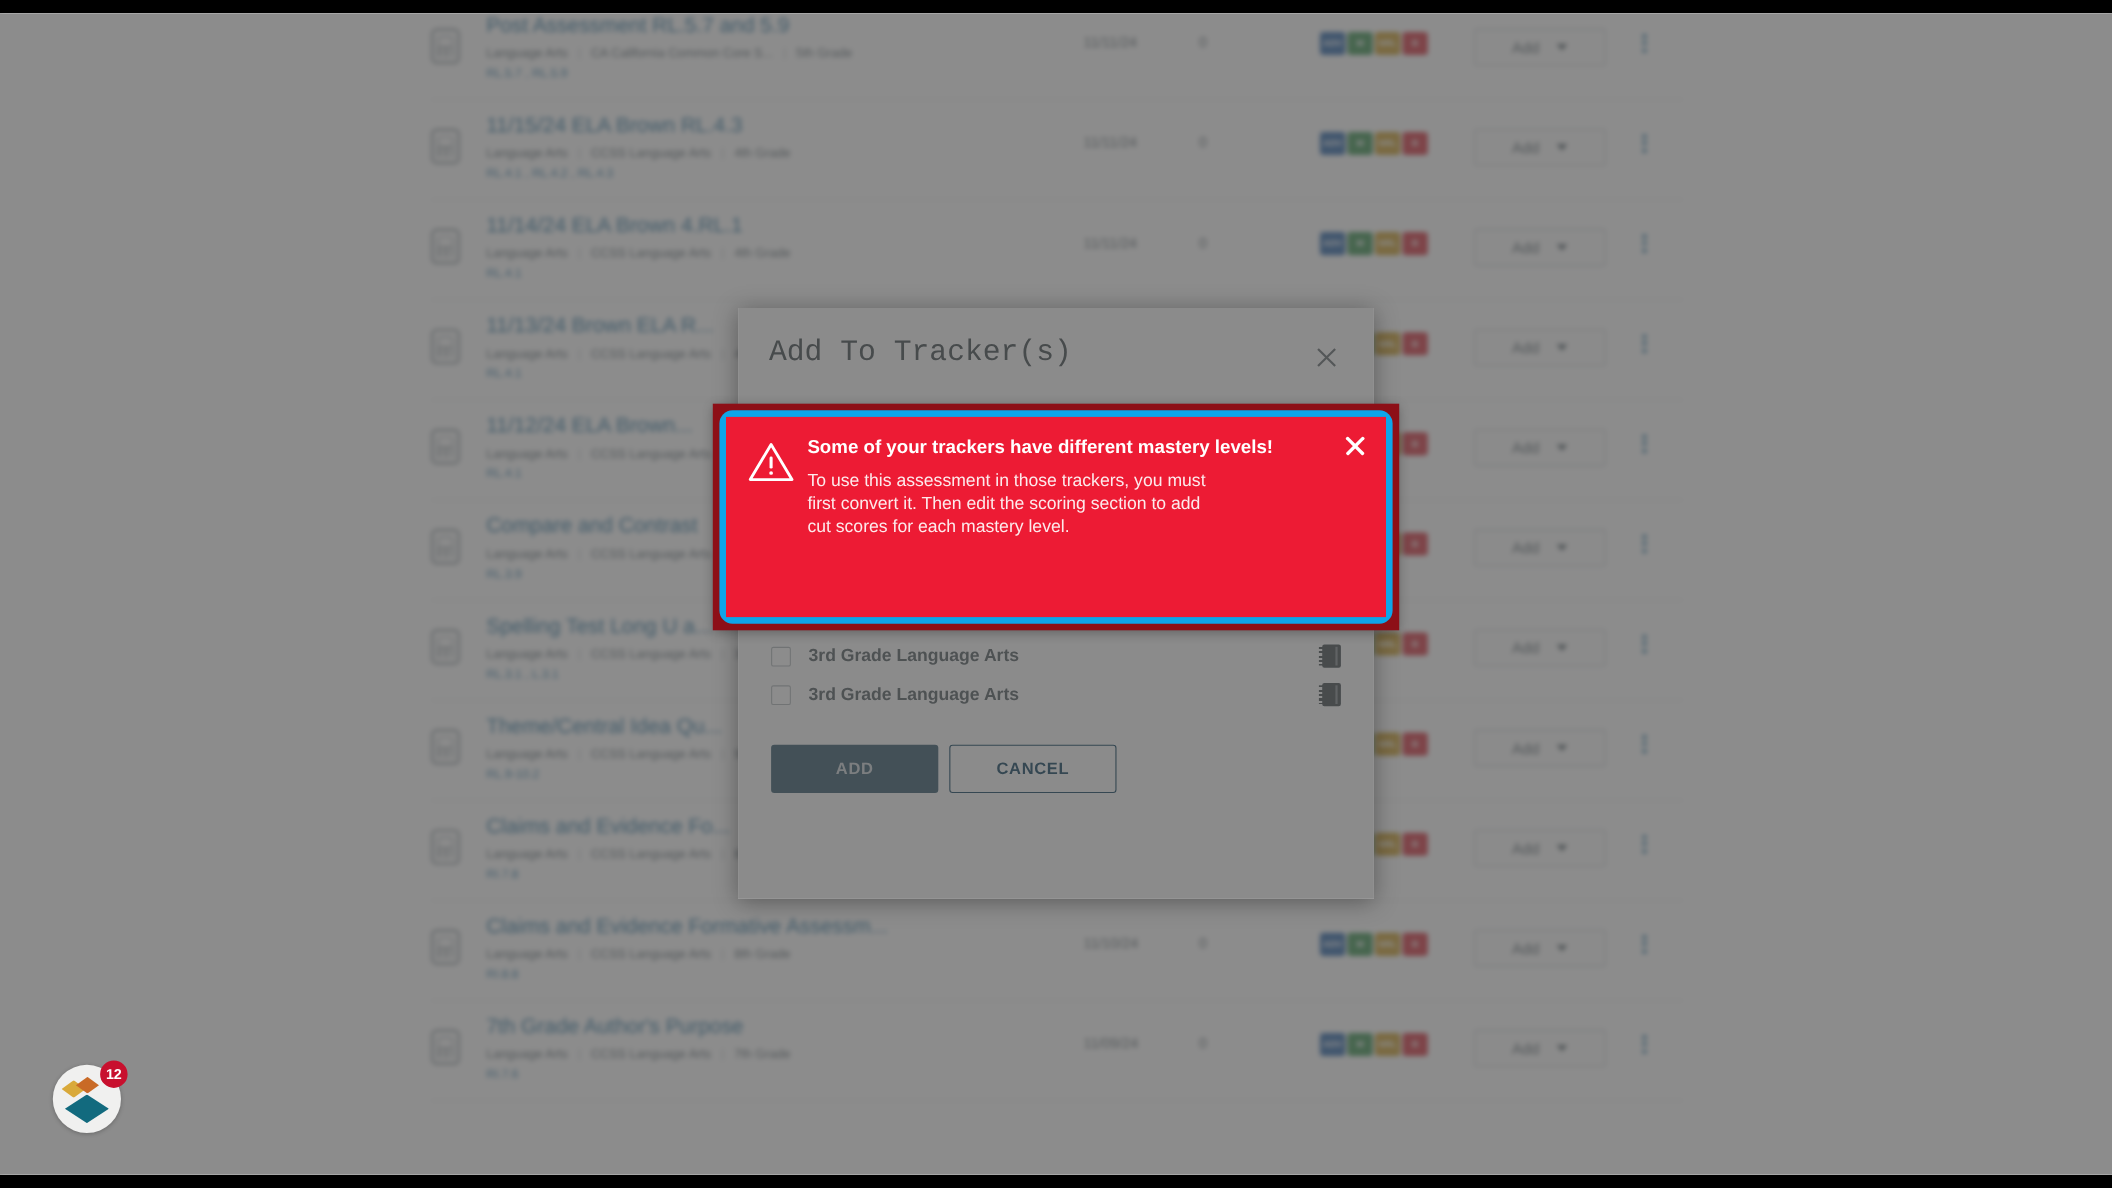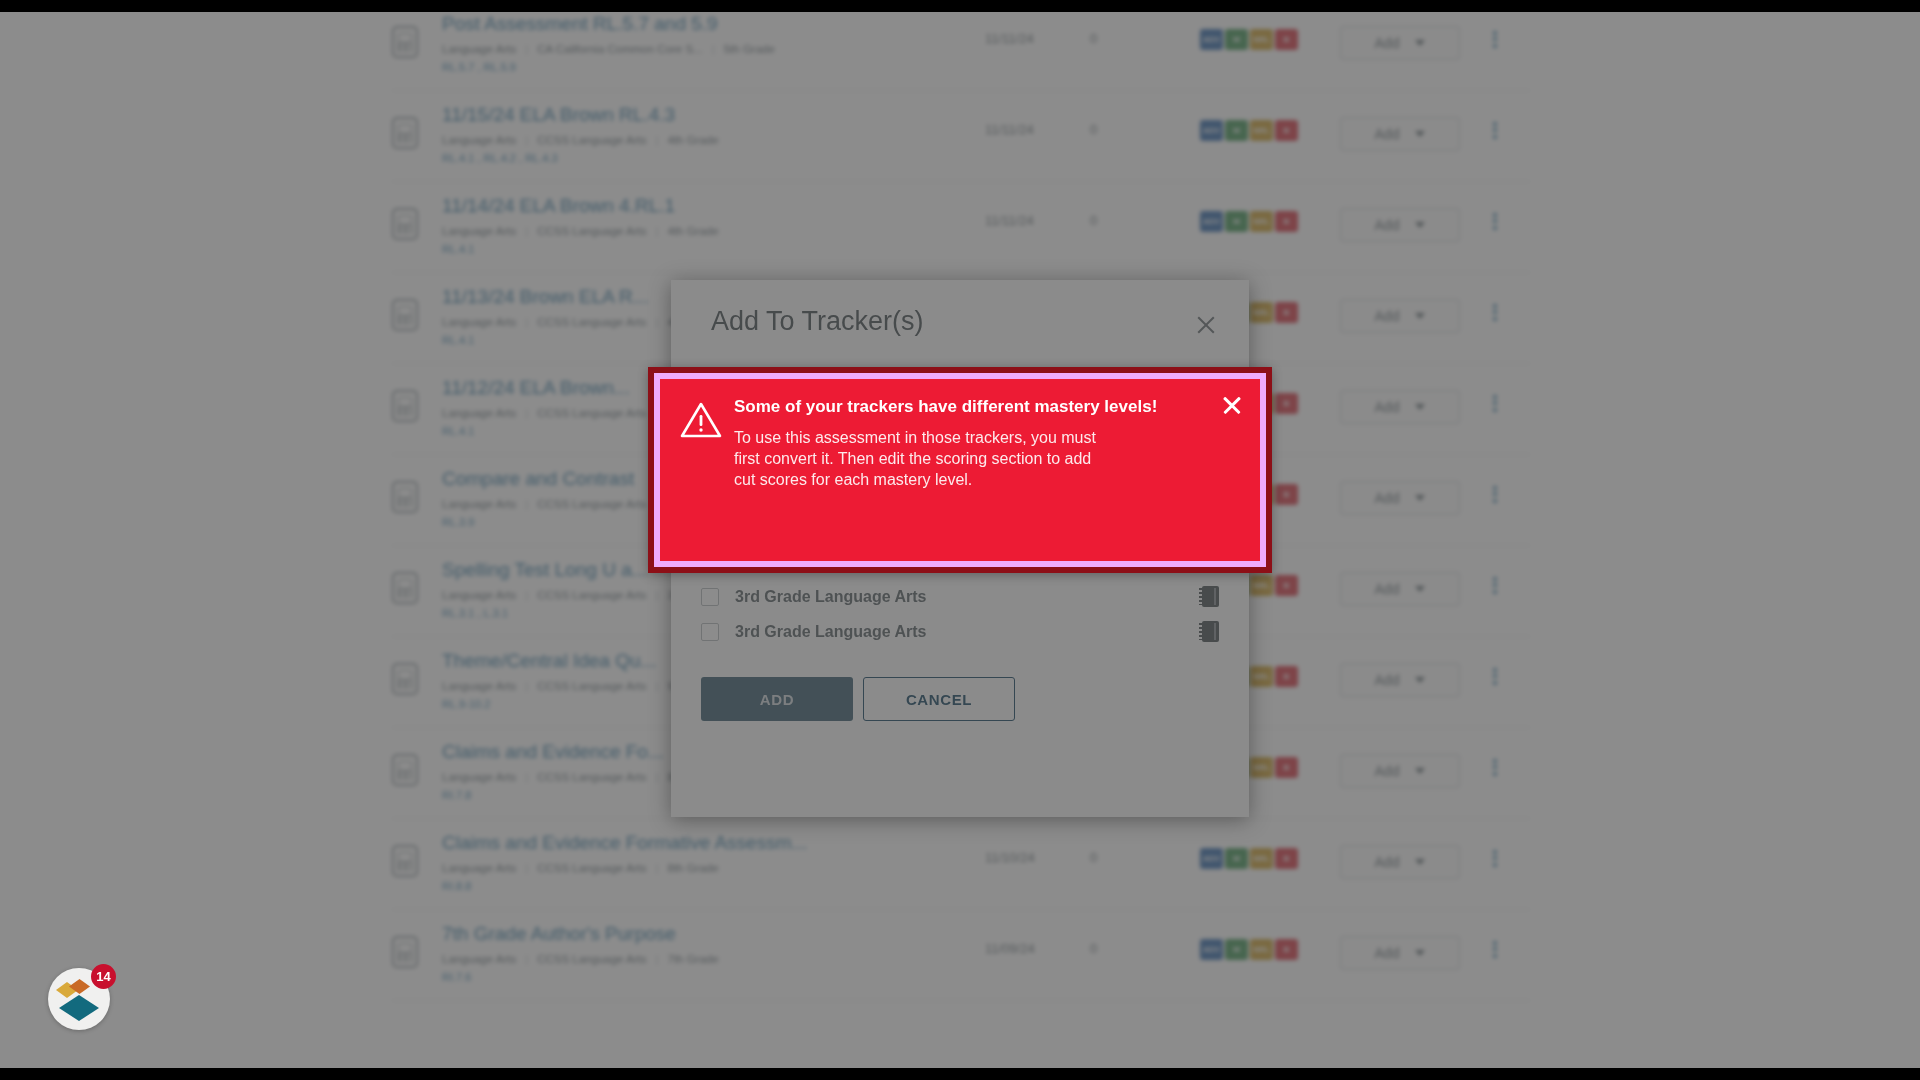--- a/index.html
+++ b/index.html
@@ -248,21 +248,22 @@
     background: rgba(70,70,70,0.62);
     pointer-events: none;
     z-index: 2;
   }
   #modal-inner { position: relative; z-index: 1; height: 100%; }
 
   #modal-header {
     display: flex;
     align-items: flex-start;
     justify-content: space-between;
-    padding: 26px 30px 0 40px;
+    padding: 26px 30px 0 28px;
+    font-family: Liberation Mono, monospace;
   }
   #modal-title {
     font-size: 27px;
     color: #4b5458;
     font-weight: normal;
   }
   #modal-close {
     width: 26px; height: 26px;
     position: relative;
     cursor: pointer;
@@ -366,22 +367,23 @@
     top: 355px;
     width: 624px;
     height: 206px;
     background: #8d0f17;
     padding: 6px;
     z-index: 40;
     box-shadow: 0 2px 10px rgba(0,0,0,.3);
   }
   #alert-white {
     width: 100%; height: 100%;
-    background: #f0abfc;
+    background: #0ea5e9;
     padding: 6px;
+    border-radius: 12px;
   }
   #alert-body {
     width: 100%; height: 100%;
     background: #ed1b34;
     display: flex;
     padding: 18px 18px 18px 20px;
     position: relative;
   }
   #alert-icon {
     flex: 0 0 44px;
@@ -740,21 +742,21 @@
         </div>
     </div>
     <div id="dim"></div>
 
     <div id="logo-badge">
       <div id="logo-circle">
         <div class="dia dia-gold"></div>
         <div class="dia dia-orange"></div>
         <div class="dia dia-teal"></div>
       </div>
-      <div id="logo-count">14</div>
+      <div id="logo-count">12</div>
     </div>
 
     <div id="modal">
       <div id="modal-inner">
         <div id="modal-header">
           <div id="modal-title">Add To Tracker(s)</div>
           <div id="modal-close"></div>
         </div>
 
         <div id="select-tracker-label">SELECT TRACKER</div>

